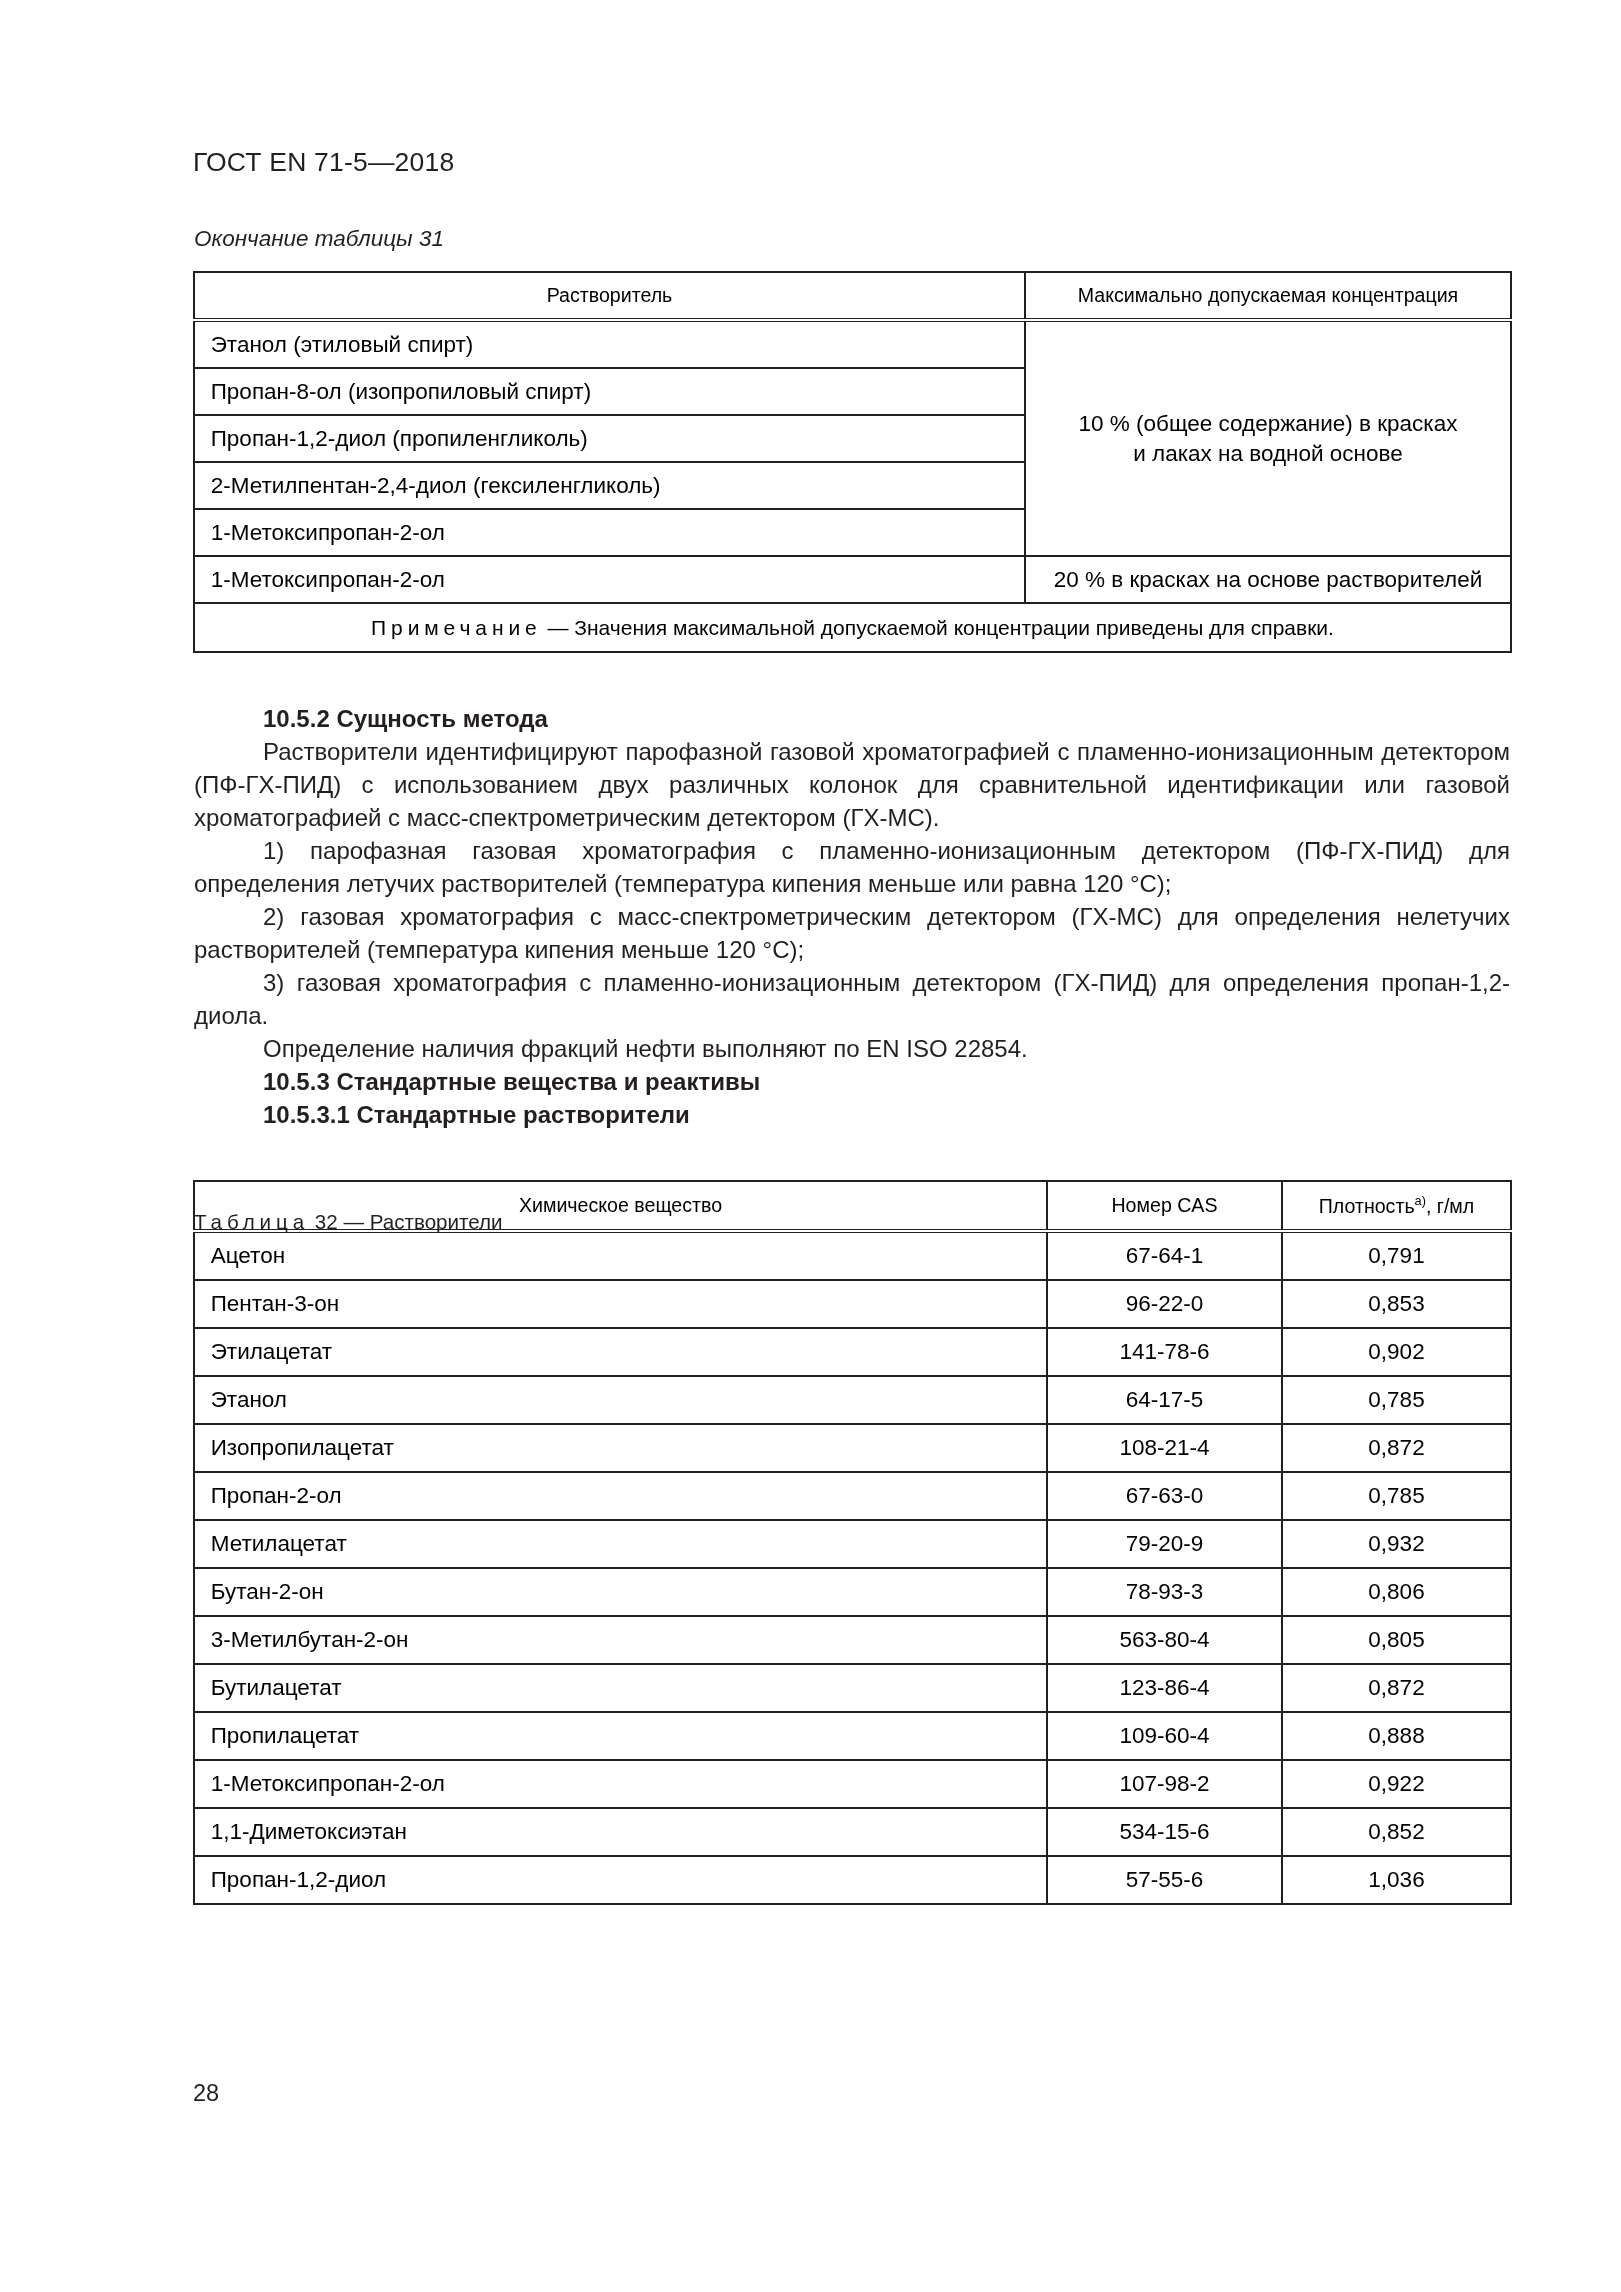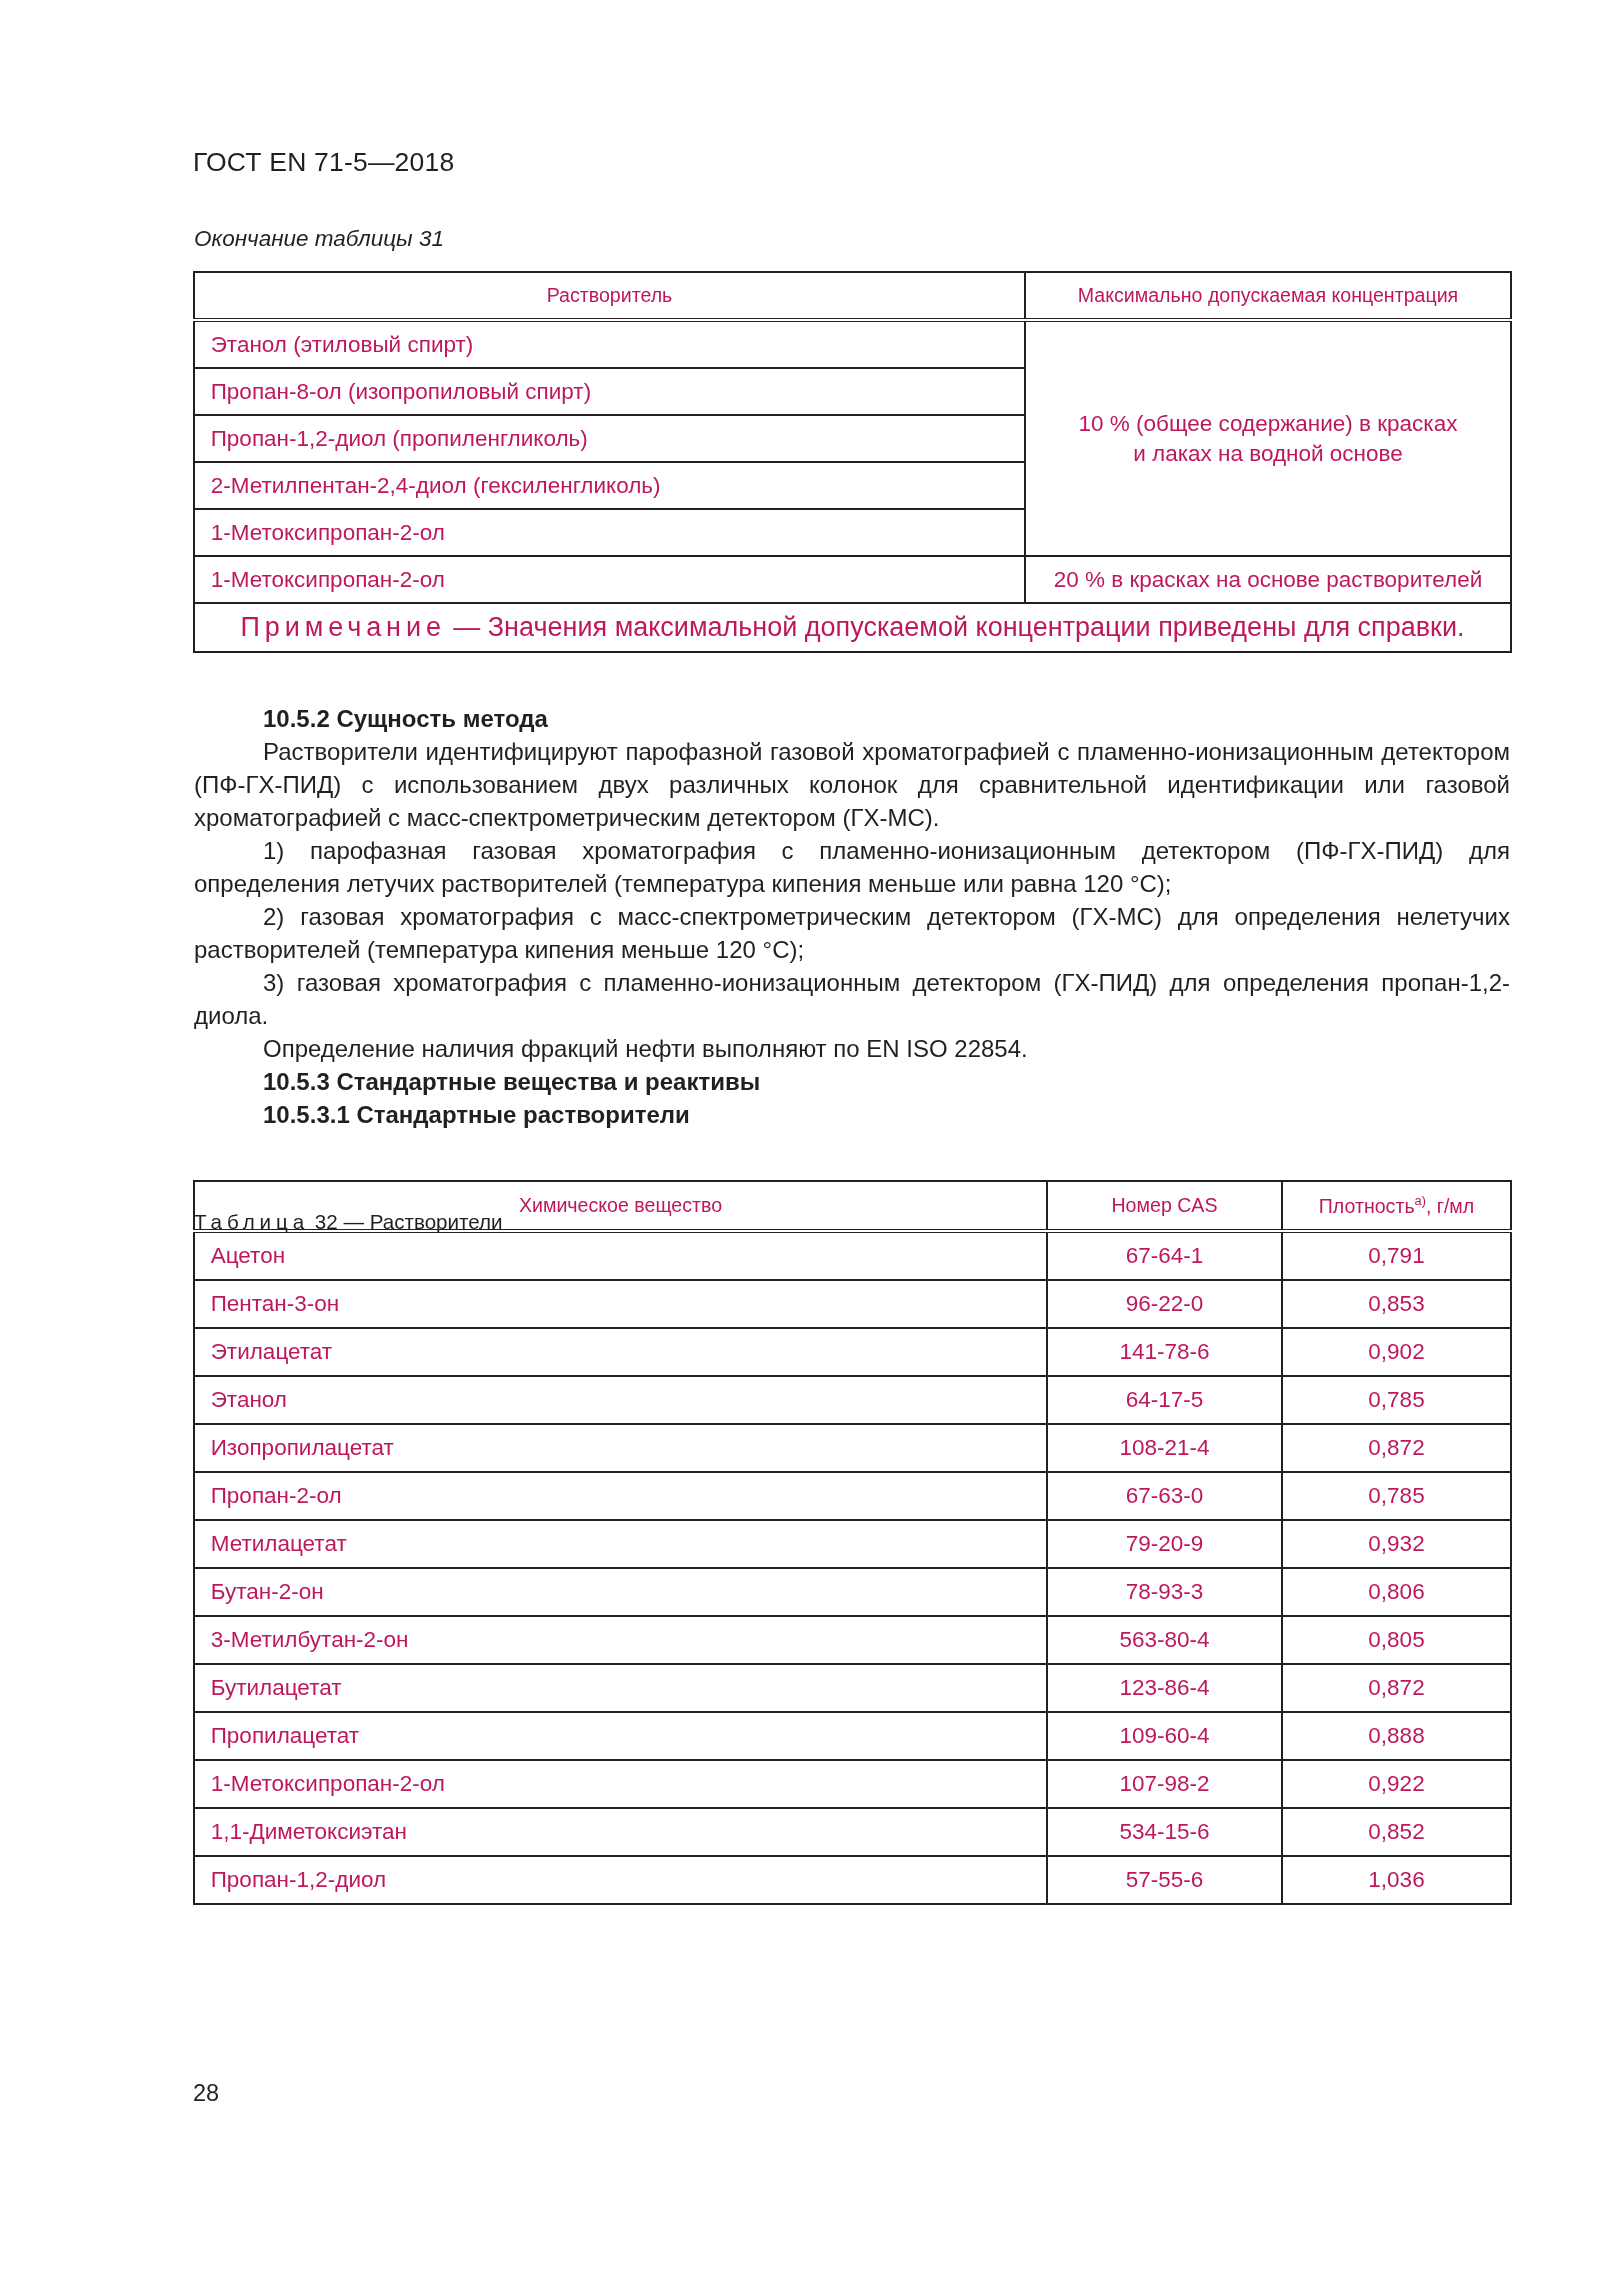--- a/index.html
+++ b/index.html
@@ -10,33 +10,33 @@
     .doc-code {
       position: absolute; left: 193px; top: 147px;
       font-size: 26.5px; font-weight: normal; letter-spacing: 0.2px;
     }
     .cont-caption {
       position: absolute; left: 194px; top: 226px;
       font-size: 22.5px; font-style: italic;
     }
     table.t {
       position: absolute; border-collapse: collapse; table-layout: fixed;
-      font-size: 22.5px; color: #be185d;
+      font-size: 22.5px; color: #000000;
     }
     table.t td, table.t th {
       border: 2px solid #231f20; padding: 0; font-weight: normal;
     }
     
     #t31 { left: 193px; top: 271px; width: 1317px; }
     #t31 col.c1 { width: 831px; }
     #t31 col.c2 { width: 486px; }
     #t31 th { height: 45px; font-size: 19.6px; text-align: center; border-bottom: 4.9px double #231f20; }
     #t31 td.name { height: 45px; padding-left: 15.7px; text-align: left; }
     #t31 td.conc { text-align: center; line-height: 30px; }
-    #t31 td.note { height: 47px; text-align: center; font-size: 27px; margin-top: 21px; }
+    #t31 td.note { height: 47px; text-align: center; font-size: 21px; margin-top: 21px; }
     .spaced { letter-spacing: 4.9px; }
 
     .text-block {
       position: absolute; left: 194px; top: 702px; width: 1316px;
       font-size: 24px; line-height: 33px; text-align: justify;
     }
     .text-block p { margin: 0; text-indent: 69px; }
     .text-block p.h { font-weight: bold; }
     .tbl32-caption {
       position: absolute; left: 194px; top: 1210px; font-size: 20.6px;

